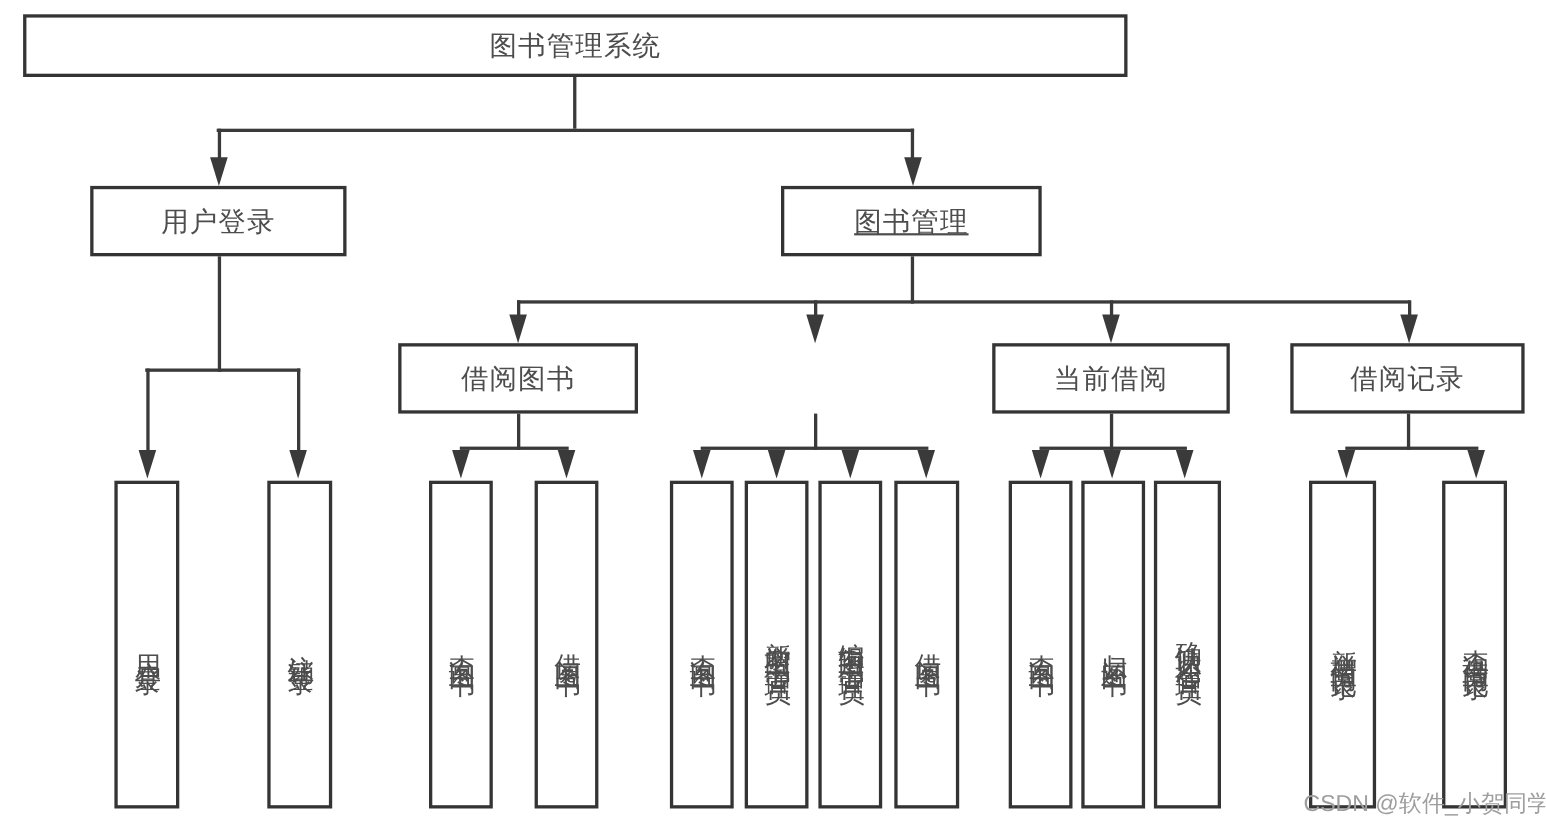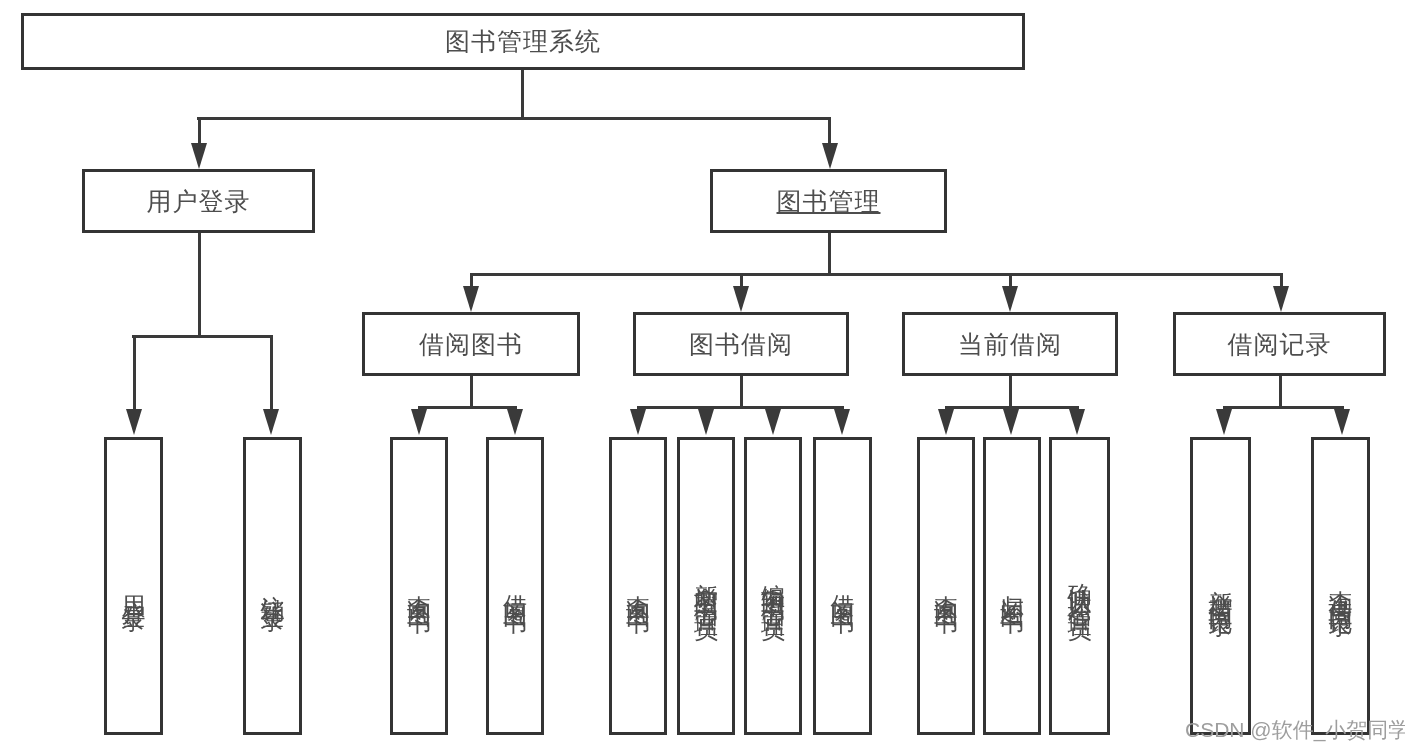--- a/index.html
+++ b/index.html
@@ -56,21 +56,20 @@
 <body>
 
 <div class="canvas">
 
   <div class="node hbox" style="left:21px; top:13px; width:1004px; height:57px;">图书管理系统</div>
 
   <div class="node hbox" style="left:82px; top:169px; width:233px; height:64px;">用户登录</div>
   <div class="node hbox" style="left:710px; top:169px; width:237px; height:64px;text-decoration:underline;">图书管理</div>
 
   <div class="node hbox" style="left:362px; top:312px; width:218px; height:64px;">借阅图书</div>
-  <div class="node hbox" style="left:633px; top:312px; width:216px; height:64px;">图书借阅</div>
   <div class="node hbox" style="left:902px; top:312px; width:216px; height:64px;">当前借阅</div>
   <div class="node hbox" style="left:1173px; top:312px; width:213px; height:64px;">借阅记录</div>
 
   <div class="node vbox" style="left:104px; width:59px;">用户登录</div>
   <div class="node vbox" style="left:243px; width:59px;">注销登录</div>
   <div class="node vbox" style="left:390px; width:58px;">查询图书</div>
   <div class="node vbox" style="left:486px; width:58px;">借阅图书</div>
   <div class="node vbox" style="left:609px; width:58px;">查询图书</div>
   <div class="node vbox" style="left:677px; width:58px;">新增图书（管理员）</div>
   <div class="node vbox" style="left:744px; width:58px;">编辑图书（管理员）</div>

